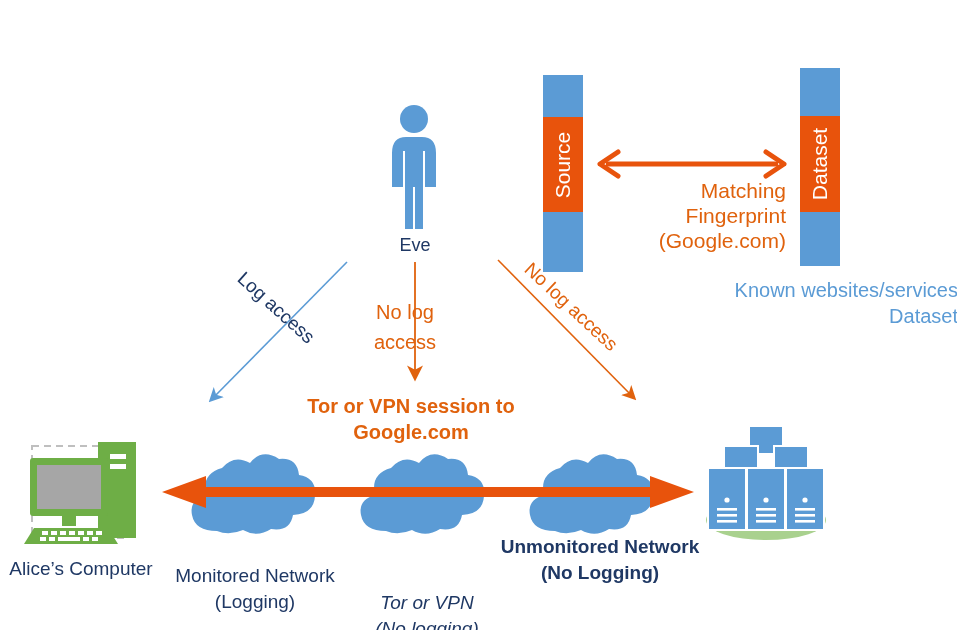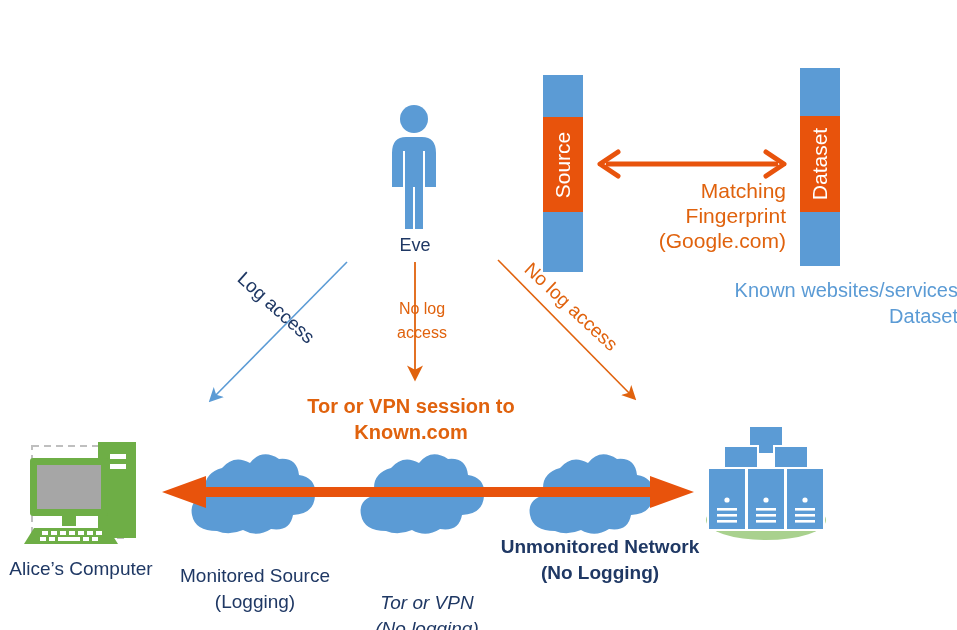--- a/index.html
+++ b/index.html
@@ -24,22 +24,22 @@
   }
   #matching-fp-label{
     left:596px;top:178px;width:190px;text-align:right;
     font-size:21px;color:#E0620D;line-height:1.2;
   }
   #dataset-caption{
     left:672px;top:277px;width:286px;text-align:right;
     font-size:20px;color:#5B9BD5;line-height:1.3;
   }
   #center-nolog{
-    left:366px;top:297px;width:112px;text-align:center;
-    font-size:16px;color:#E0620D;line-height:1.5;
+    left:349px;top:297px;width:112px;text-align:center;
+    font-size:20px;color:#E0620D;line-height:1.5;
   }
   #tor-session-title{
     left:282px;top:393px;width:258px;text-align:center;
     font-size:20px;font-weight:bold;color:#E0620D;line-height:1.3;
   }
   #alice-label{
     left:2px;top:557px;width:158px;text-align:center;
     font-size:19px;color:#1F3864;
   }
   #distant-label{
@@ -142,21 +142,21 @@
     <defs>
       <marker id="ahOr2" markerWidth="9" markerHeight="9" refX="7" refY="4.5" orient="auto">
         <path d="M0,0 L9,4.5 L0,9 L2.4,4.5 z" fill="#E0620D"></path>
       </marker>
     </defs>
     <line x1="6" y1="4" x2="142" y2="142" stroke="#E0620D" stroke-width="1.6" marker-end="url(#ahOr2)"></line>
   </svg>
   <div class="t" id="nolog-right-label">No log access</div>
 
   <div class="t" id="tor-session-title">Tor or VPN session to
-Known.com</div>
+Google.com</div>
 
   <svg class="abs" style="left:18px;top:436px;" width="136" height="112" viewBox="0 0 136 112">
     <path d="M14 10 h96 v92 h-96 z" fill="none" stroke="#BFBFBF" stroke-width="2" stroke-dasharray="7 5"></path>
     <rect x="80" y="6" width="38" height="96" fill="#6EAE46"></rect>
     <rect x="92" y="18" width="16" height="5" fill="#ffffff"></rect>
     <rect x="92" y="28" width="16" height="5" fill="#ffffff"></rect>
     <rect x="12" y="22" width="78" height="58" rx="3" fill="#6EAE46"></rect>
     <rect x="19" y="29" width="64" height="44" fill="#A6A6A6"></rect>
     <rect x="44" y="80" width="14" height="10" fill="#6EAE46"></rect>
     <path d="M16 92 h74 l10 16 h-94 z" fill="#6EAE46"></path>
@@ -212,20 +212,20 @@
         <rect x="60" y="88" width="20" height="2.6"></rect>
       <rect x="60" y="94" width="20" height="2.6"></rect>
         <rect x="60" y="100" width="20" height="2.6"></rect>
       <circle cx="109" cy="80" r="2.6"></circle>
         <rect x="99" y="88" width="20" height="2.6"></rect>
       <rect x="99" y="94" width="20" height="2.6"></rect>
         <rect x="99" y="100" width="20" height="2.6"></rect>
     </g>
   </svg>
 
-  <div class="t net-label" id="net-0">Monitored Source
+  <div class="t net-label" id="net-0">Monitored Network
 (Logging)</div>
   <div class="t net-label" id="net-1">Tor or VPN
 (No logging)</div>
   <div class="t net-label" id="net-2">Unmonitored Network
 (No Logging)</div>
 
 </div>
 
 </body></html>

